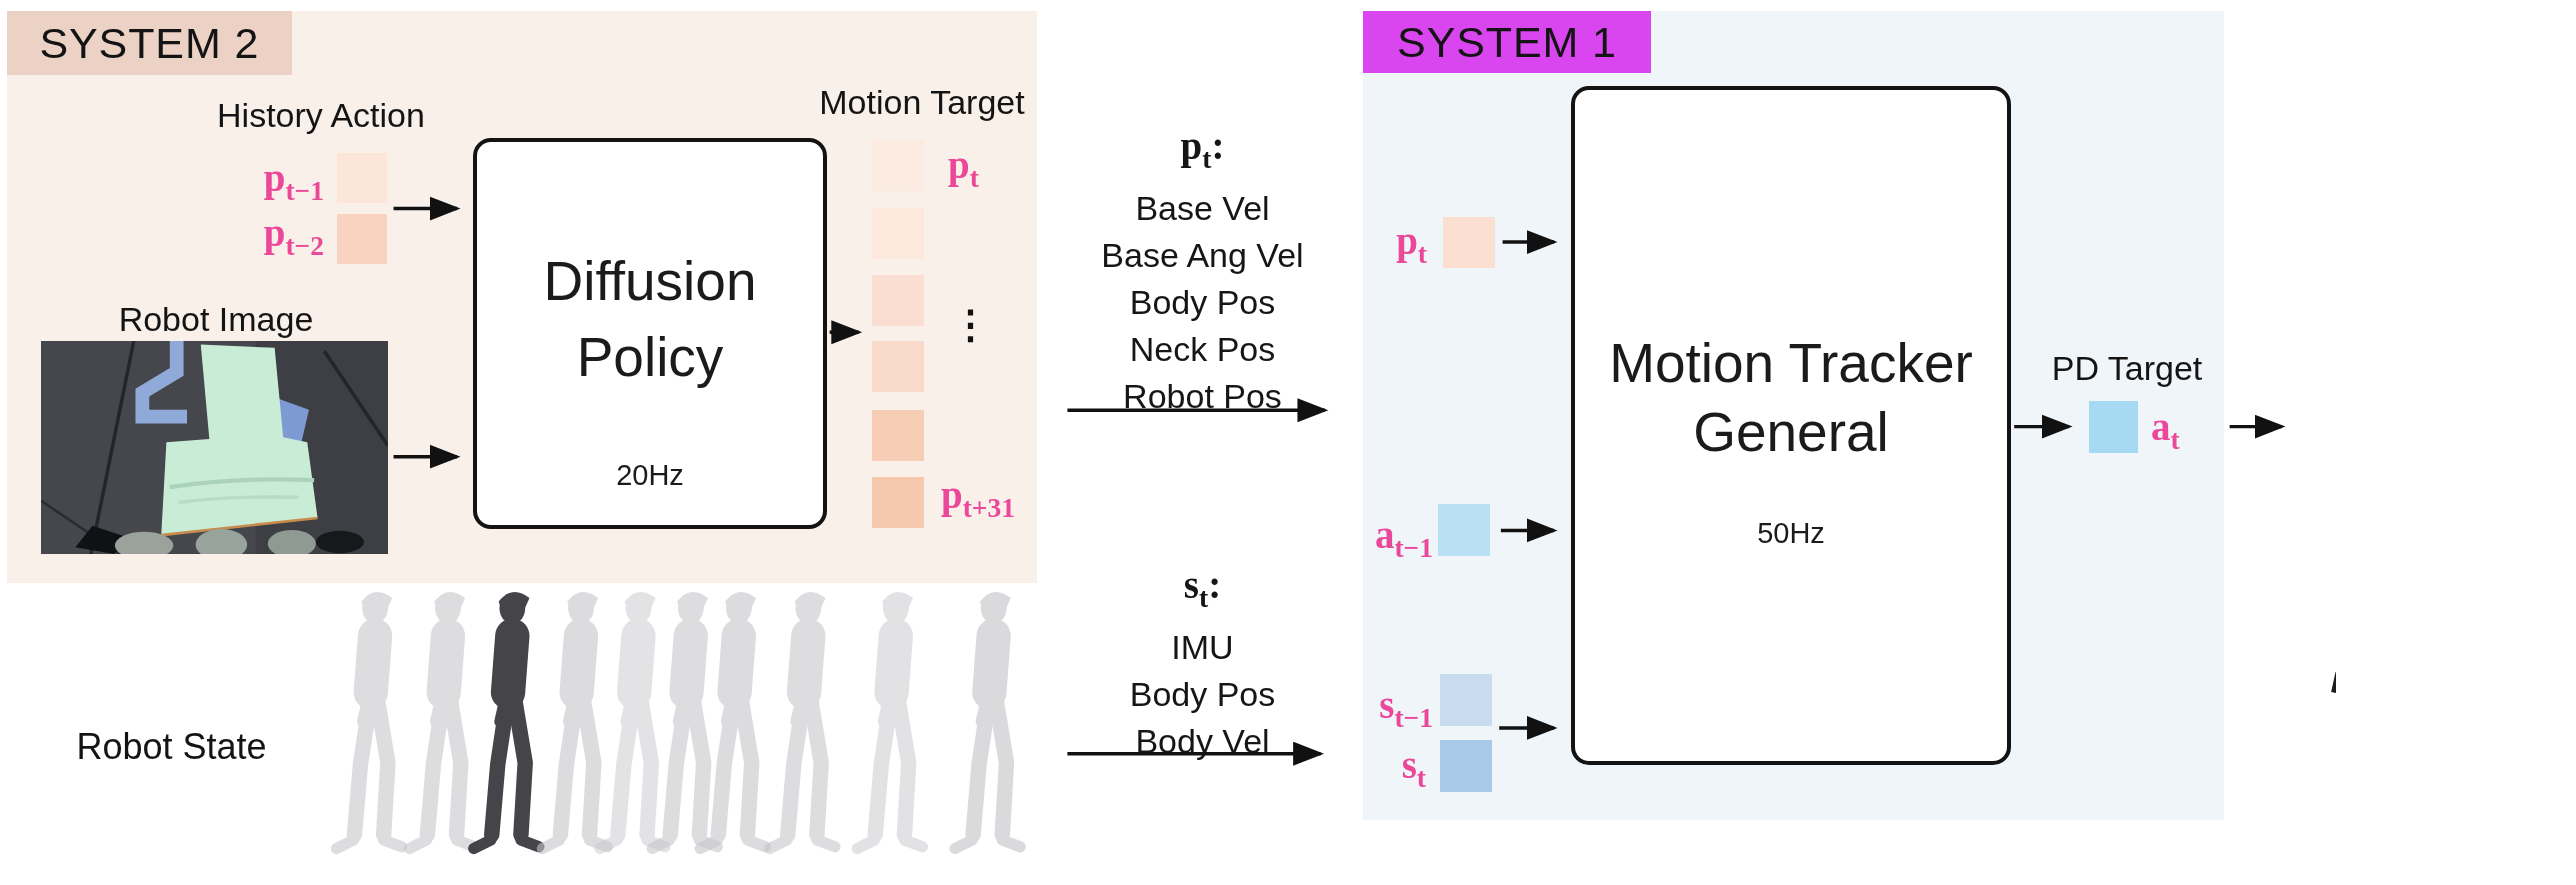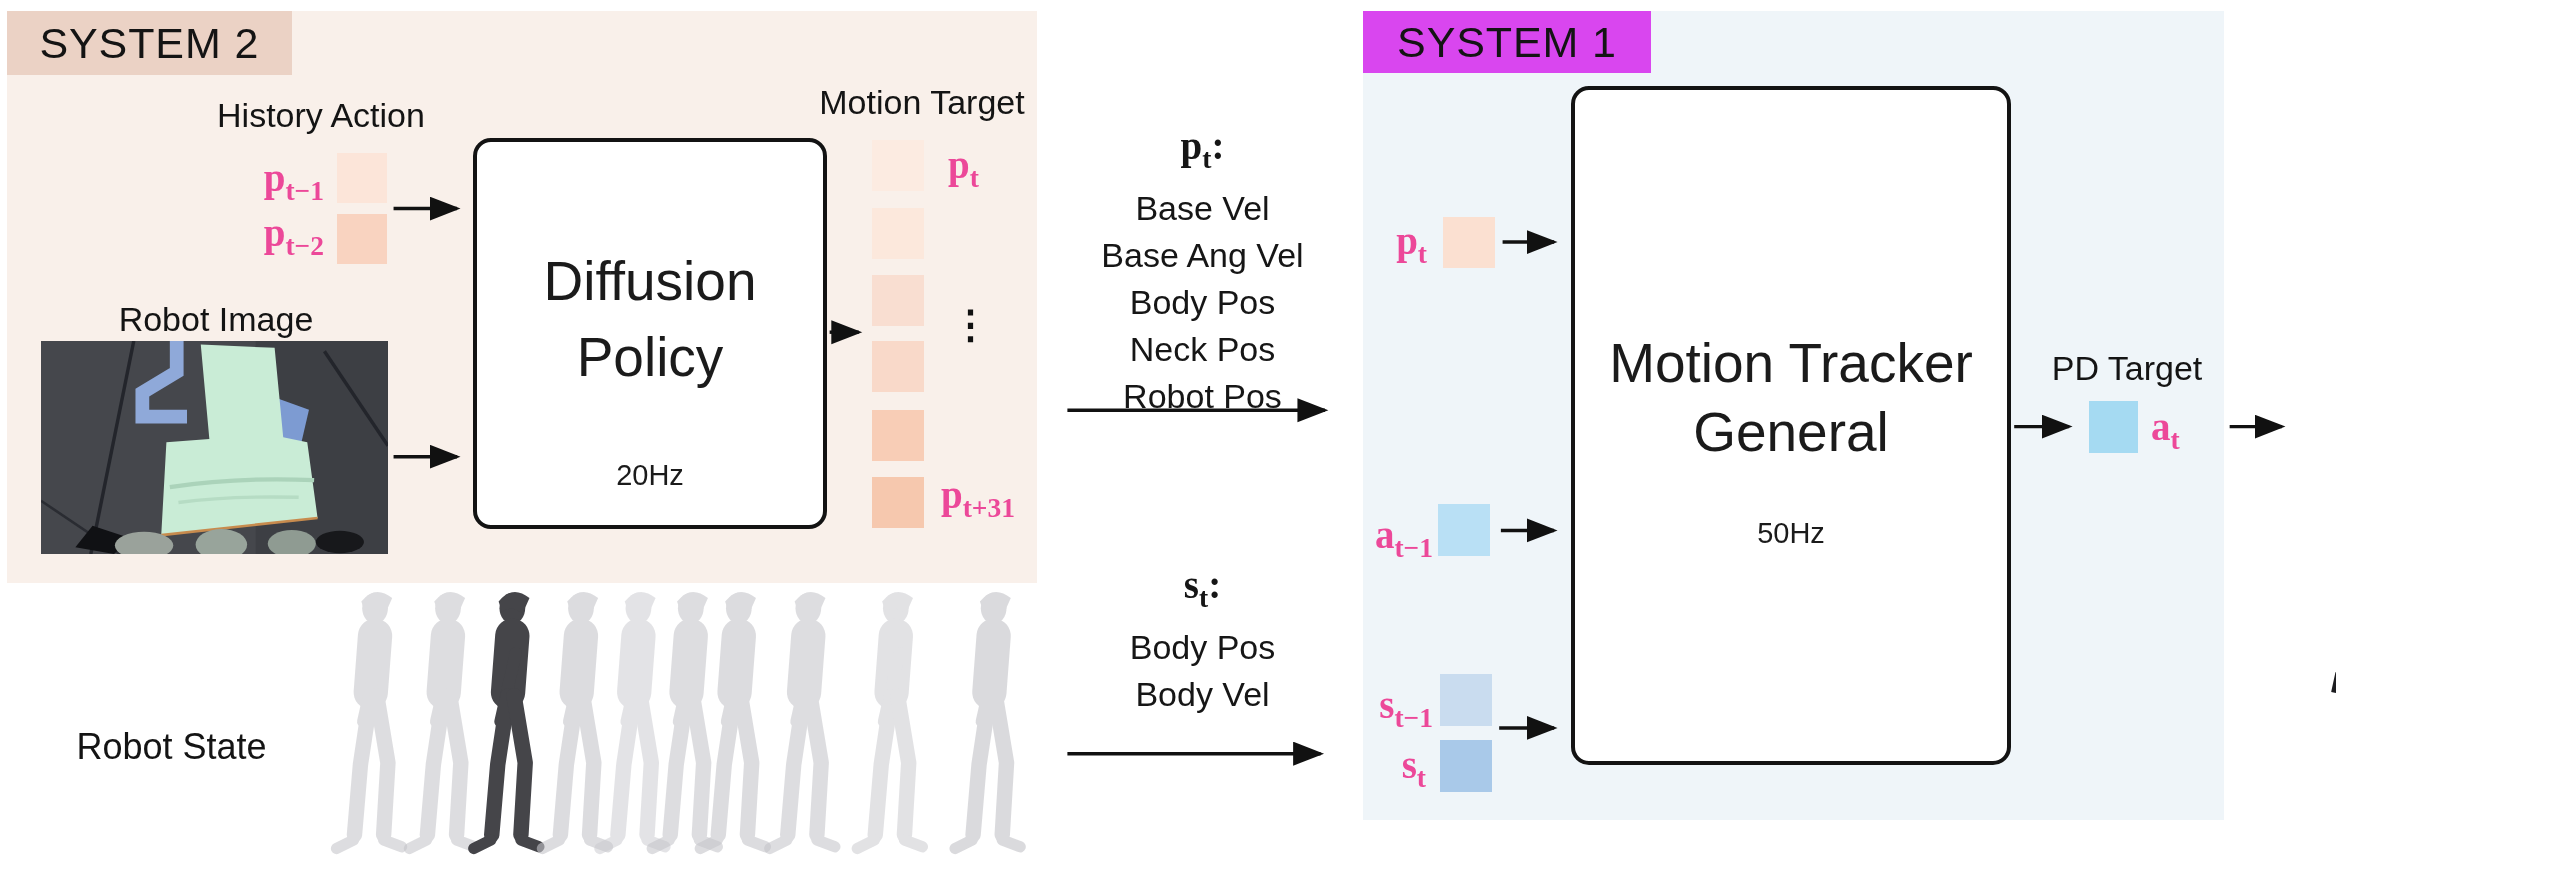--- a/index.html
+++ b/index.html
@@ -99,20 +99,21 @@
     <div class="item">Base Ang Vel</div>
     <div class="item">Body Pos</div>
     <div class="item">Neck Pos</div>
     <div class="item">Robot Pos</div>
   </div>
 
   <div class="mlist" style="left:1022px;top:559px;width:361px;">
     <div class="head">
       <span>s</span><sub>t</sub><span>:</span>
     </div>
+    <div class="item">IMU</div>
     <div class="item">Body Pos</div>
     <div class="item">Body Vel</div>
   </div>
 
   <div class="lbl" style="left:64px;top:726px;width:215px;font-size:36px;">Robot State</div>
   <div class="abs" style="left:313px;top:586px;width:747px;height:296px;">
     <svg width="747" height="296" viewBox="0 0 870 345">
       <defs>
         <g id="gfig">
           <ellipse cx="62" cy="26" rx="15" ry="18" fill="currentColor"></ellipse>

